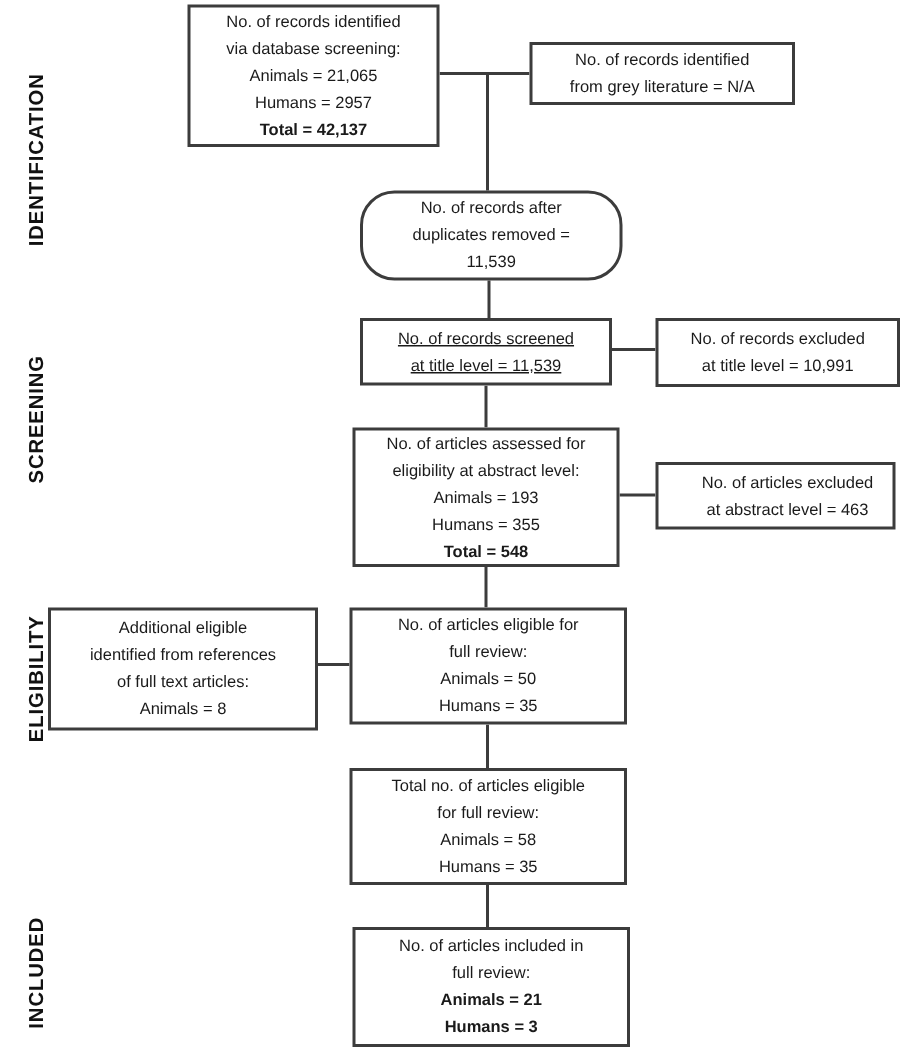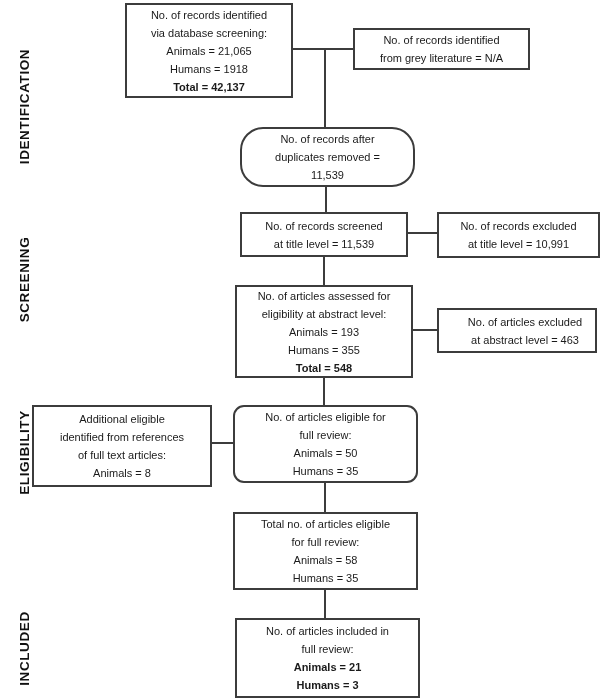--- a/index.html
+++ b/index.html
@@ -41,26 +41,26 @@
     color: #111111;
   }
   #lbl-identification { top: 99px; }
   #lbl-screening      { top: 272px; }
   #lbl-eligibility    { top: 445px; }
   #lbl-included       { top: 641px; }
 
   #b-db   { left: 125px; top: 3px;   width: 168px; height: 95px; }
   #b-grey { left: 353px; top: 28px;  width: 177px; height: 42px; }
   #b-dup  { left: 240px; top: 127px; width: 175px; height: 60px; border-radius: 23px; }
-  #b-tscr { left: 240px; top: 212px; width: 168px; height: 45px; }
+  #b-tscr { left: 240px; top: 212px; width: 168px; height: 45px; text-decoration: underline; }
   #b-texc { left: 437px; top: 212px; width: 163px; height: 46px; }
   #b-abs  { left: 235px; top: 285px; width: 178px; height: 93px; }
   #b-aexc { left: 437px; top: 308px; width: 160px; height: 45px; padding-left: 16px; }
   #b-add  { left: 32px;  top: 405px; width: 180px; height: 82px; }
-  #b-elig { left: 233px; top: 405px; width: 185px; height: 78px; border-radius: 11px; }
+  #b-elig { left: 233px; top: 405px; width: 185px; height: 78px; }
   #b-tot  { left: 233px; top: 512px; width: 185px; height: 78px; }
   #b-inc  { left: 235px; top: 618px; width: 185px; height: 80px; }
 
   #c1  { left: 293px; top: 48px;  width: 60px; height: 2px; }
   #c2  { left: 324px; top: 48px;  width: 2px;  height: 79px; }
   #c3  { left: 325px; top: 187px; width: 2px;  height: 25px; }
   #c4  { left: 408px; top: 232px; width: 29px; height: 2px; }
   #c5  { left: 323px; top: 257px; width: 2px;  height: 28px; }
   #c6  { left: 413px; top: 329px; width: 24px; height: 2px; }
   #c7  { left: 323px; top: 378px; width: 2px;  height: 27px; }
@@ -86,21 +86,21 @@
   <div class="conn" id="c6"></div>
   <div class="conn" id="c7"></div>
   <div class="conn" id="c8"></div>
   <div class="conn" id="c9"></div>
   <div class="conn" id="c10"></div>
 
   <div class="box" id="b-db">
     <div class="line">No. of records identified</div>
     <div class="line">via database screening:</div>
     <div class="line">Animals = 21,065</div>
-    <div class="line">Humans = 1918</div>
+    <div class="line">Humans = 2957</div>
     <div class="line b">Total = 42,137</div>
   </div>
 
   <div class="box" id="b-grey">
     <div class="line">No. of records identified</div>
     <div class="line">from grey literature = N/A</div>
   </div>
 
   <div class="box" id="b-dup">
     <div class="line">No. of records after</div>

